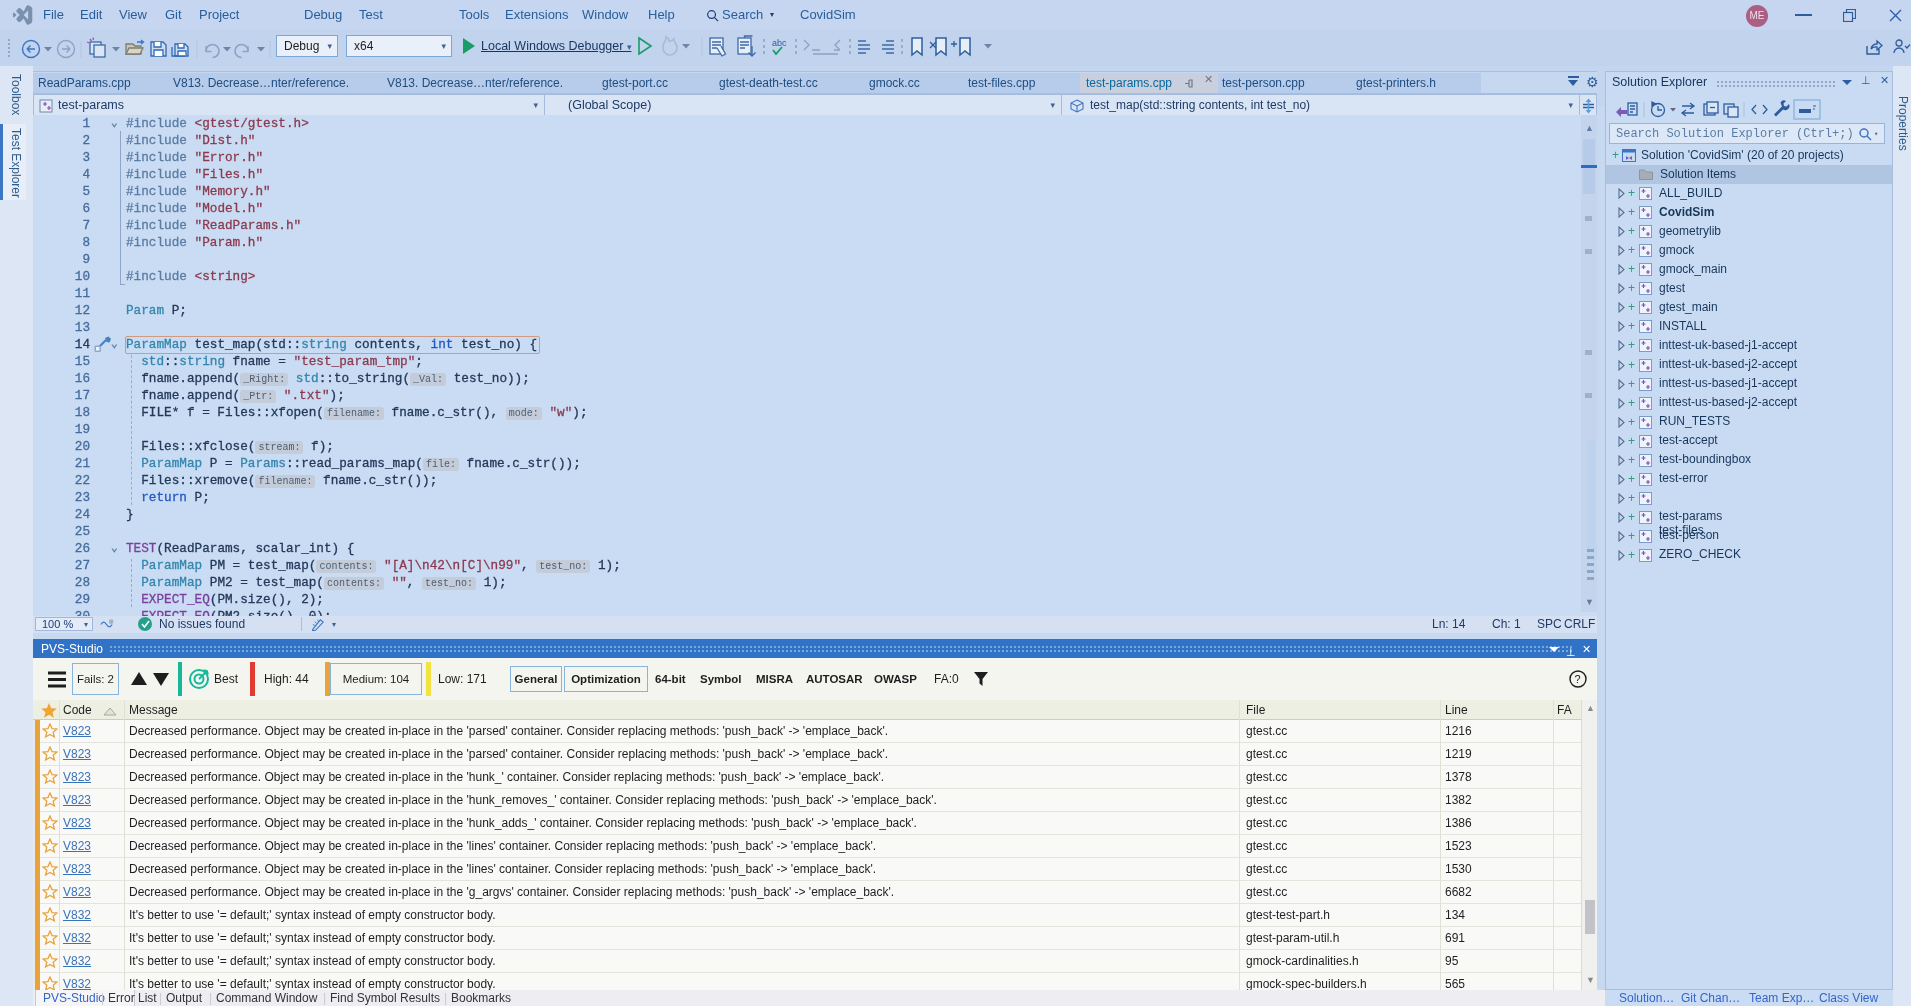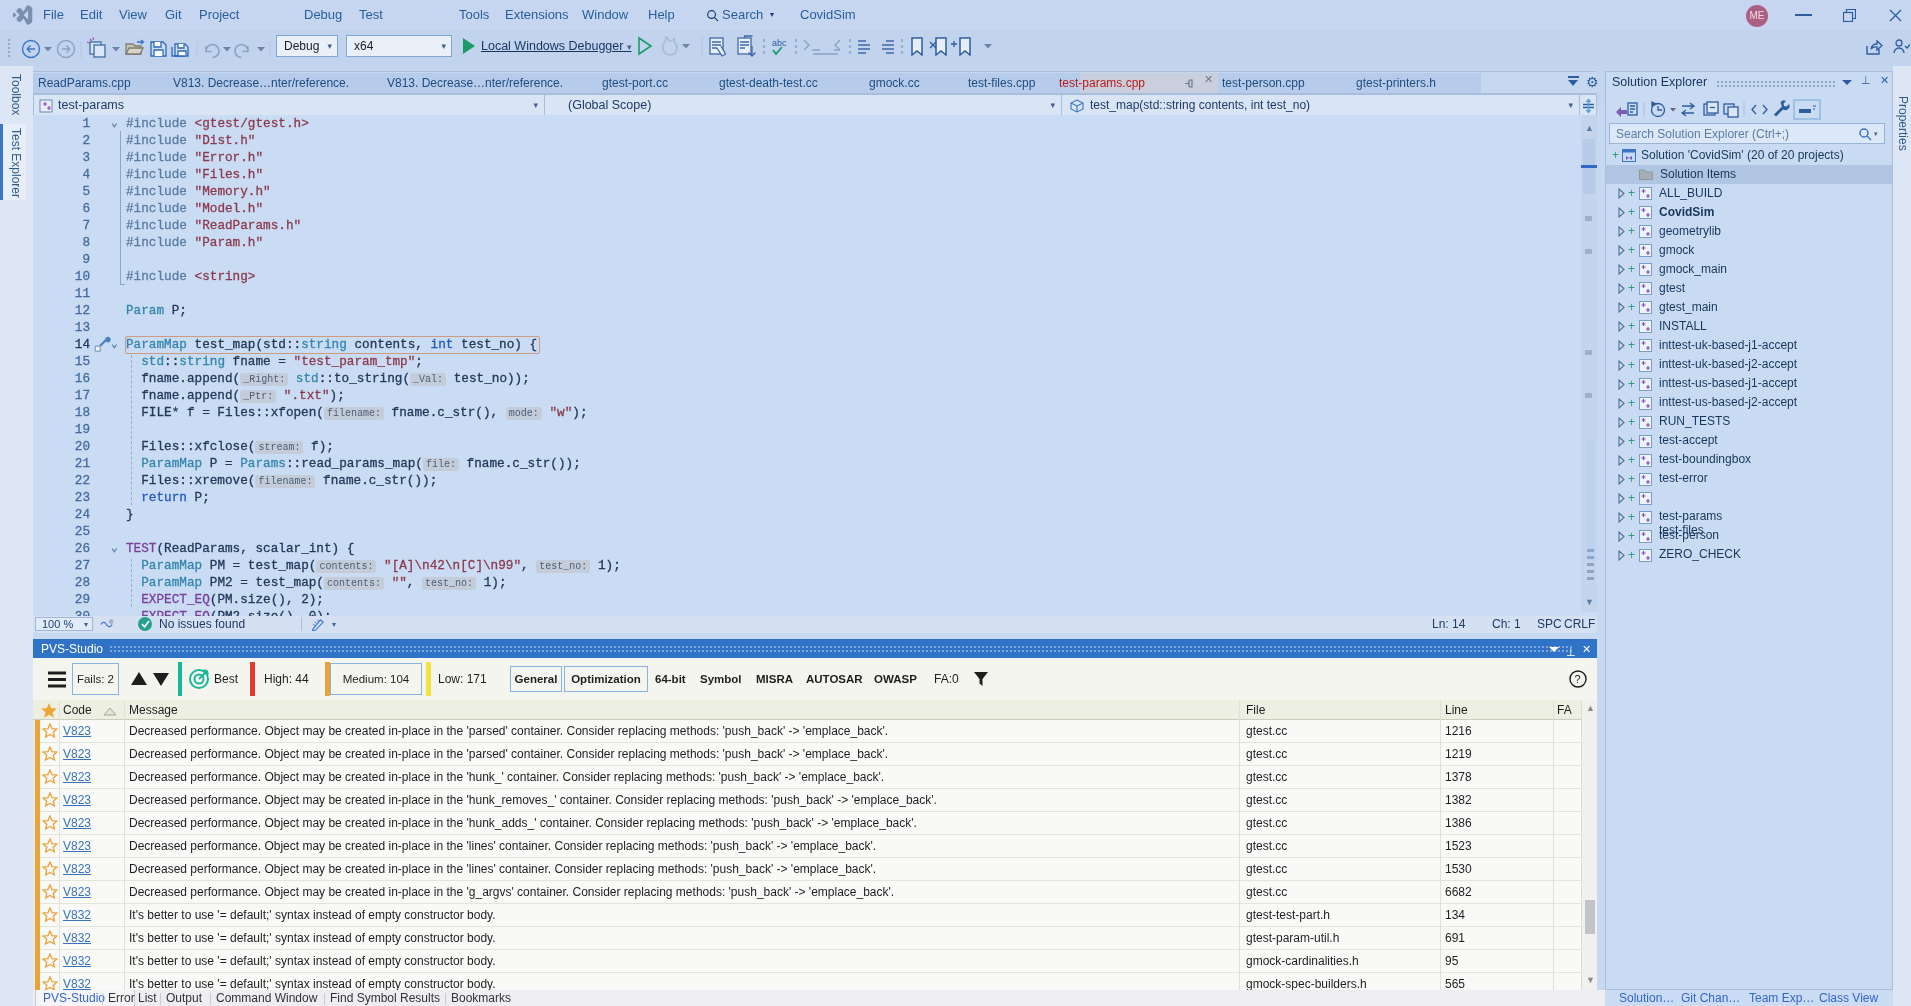--- a/index.html
+++ b/index.html
@@ -210,21 +210,21 @@
   <div class="tab active" style="left:1047px;width:138px;"></div>
   <div class="tab" style="left:1185px;width:110px;"></div>
   <div class="tab" style="left:1295px;width:153px;"></div>
   <span class="tabtxt" style="left:5px;">ReadParams.cpp</span>
   <span class="tabtxt" style="left:140px;">V813. Decrease…nter/reference.</span>
   <span class="tabtxt" style="left:354px;">V813. Decrease…nter/reference.</span>
   <span class="tabtxt" style="left:569px;">gtest-port.cc</span>
   <span class="tabtxt" style="left:686px;">gtest-death-test.cc</span>
   <span class="tabtxt" style="left:836px;">gmock.cc</span>
   <span class="tabtxt" style="left:935px;">test-files.cpp</span>
-  <span class="tabtxt" style="left:1026px;color:#b91c1c;">test-params.cpp</span>
+  <span class="tabtxt" style="left:1053px;color:#0369a1;">test-params.cpp</span>
   <svg style="position:absolute;left:1151px;top:6px" width="11" height="11" viewBox="0 0 11 11">
       <path d="M1 5.5 h4 M5 2 v7 M5 2 h3 v7 h-3" stroke="#6d7889" stroke-width="1.2" fill="none"></path>
     </svg>
   <span style="position:absolute;left:1171px;top:1px;font-size:11px;color:#6d7889;">✕</span>
   <span class="tabtxt" style="left:1189px;">test-person.cpp</span>
   <span class="tabtxt" style="left:1323px;">gtest-printers.h</span>
   <div class="abs" style="left:1535px;top:4px;width:12px;">
       <div style="width:11px;height:2px;background:#2d5d9e;margin-bottom:2px;"></div>
       <div style="width:0;height:0;border-left:5.5px solid transparent;border-right:5.5px solid transparent;border-top:6px solid #2d5d9e;"></div>
     </div>
@@ -587,21 +587,21 @@
         <rect x="114" y="9" width="10" height="10" fill="#dbe6f5"></rect>
       <path d="M130 4 v15" stroke="#b4c5e0"></path>
       <path d="M142 7 l-4 4.5 l4 4.5 M149 7 l4 4.5 l-4 4.5"></path>
       <path d="M161 17.5 l8 -8" stroke-width="3"></path>
         <path d="M166.5 4.5 a4.2 4.2 0 0 1 5.5 -1.5 l-2.5 2.5 l0.5 2.5 l2.5 0.5 l2.5 -2.5 a4.2 4.2 0 0 1 -6 5.5 z" fill="#2d5d9e" stroke="none"></path>
       <rect x="180" y="2" width="26" height="19" fill="none" stroke="#88b3dd"></rect>
       <rect x="185" y="11" width="12" height="4" fill="#2d5d9e" stroke="none"></rect>
         <path d="M199 8 h3 m-3 3 h2" stroke-width="1"></path>
     </g>
   </svg>
-  <div class="abs" style="left:3px;top:51px;width:276px;height:21px;background:#dce8f8;border:1px solid #98b4d8;">
+  <div class="abs" style="left:3px;top:51px;width:276px;height:21px;background:#dce8f8;border:1px solid #98b4d8;font-family:Liberation Mono, monospace;">
     <span style="position:absolute;left:6px;top:0;line-height:20px;font-size:12px;color:#5b7ca3;">Search Solution Explorer (Ctrl+;)</span>
     <svg class="abs" style="left:248px;top:3px" width="14" height="14" viewBox="0 0 14 14">
         <circle cx="6" cy="6" r="4" fill="none" stroke="#3b76c4" stroke-width="1.5"></circle>
         <path d="M9 9 l4 4" stroke="#3b76c4" stroke-width="1.5"></path>
       </svg>
     <span style="position:absolute;left:264px;top:6px;font-size:7px;color:#42618c;">▾</span>
   </div>
   <div id="setree" class="abs" style="left:0;top:74px;width:286px;height:840px;font-size:12px;color:#16365c;">
       <div style="position:relative;height:19.05px;">
         <span style="position:absolute;left:6px;top:2px;color:#2f9e7d;font-size:12px;">+</span>

